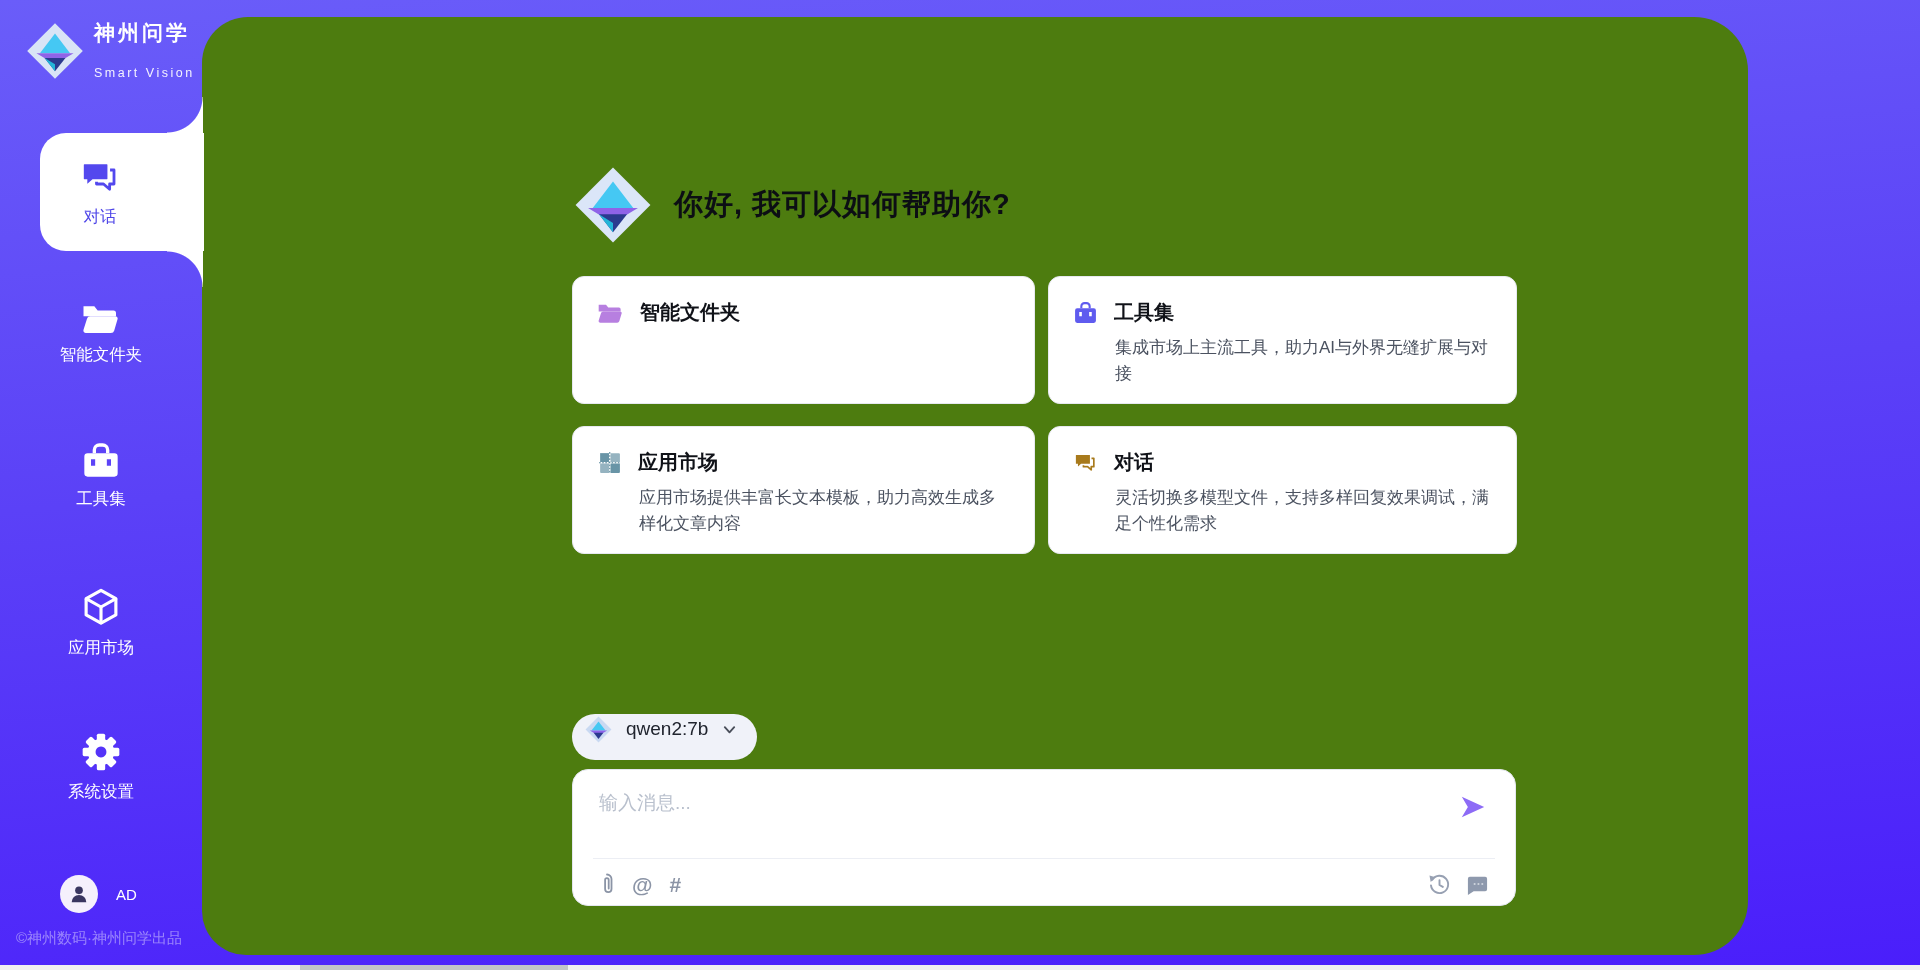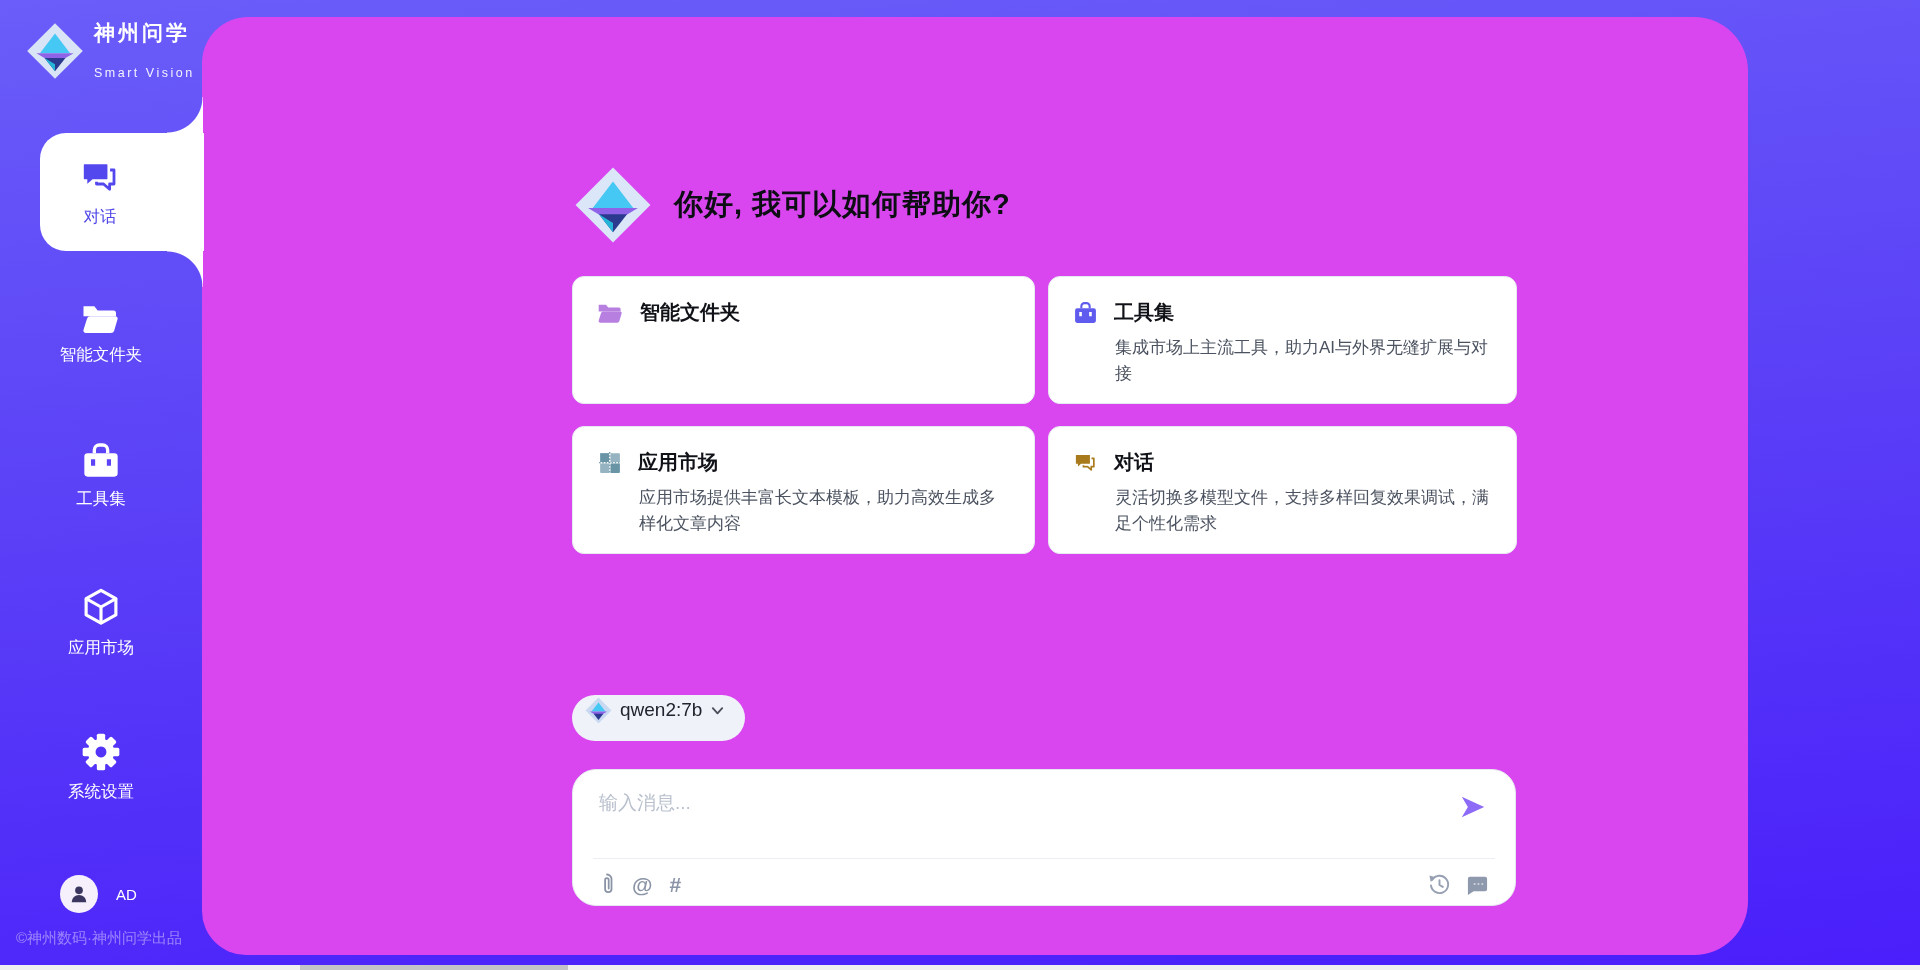--- a/index.html
+++ b/index.html
@@ -35,49 +35,49 @@
   .nav-label { font-size:16.5px; font-weight:500; }
 
   .user-row { position:absolute; left:60px; top:875px; display:flex; align-items:center; gap:18px; z-index:2; cursor:pointer; }
   .avatar { width:38px; height:38px; border-radius:50%; background:#f5f0fc; display:flex; align-items:center; justify-content:center; }
   .user-name { color:#fff; font-size:15px; }
   .copyright { position:absolute; left:16px; top:929px; color:rgba(255,255,255,.42); font-size:15px; z-index:2; }
 
   
   .panel {
     position:absolute; left:202px; top:17px; width:1546px; height:938px;
-    background:#d946ef; border-radius:46px 54px 54px 44px; z-index:1;
+    background:#4d7c0f; border-radius:46px 54px 54px 44px; z-index:1;
   }
   .hero { position:absolute; left:372px; top:149px; display:flex; align-items:center; gap:22px; }
   .hero-gem { width:78px; height:78px; }
   .hero-title { font-size:29px; font-weight:700; color:#0c0e14; letter-spacing:1px; }
 
   .cards {
     position:absolute; left:370px; top:259px; width:946px;
     display:grid; grid-template-columns:463px 469px; column-gap:13px; row-gap:22px;
   }
   .card {
     height:128px; background:#fff; border:1px solid #e7e9f0; border-radius:12px;
     padding:22px 24px; cursor:pointer;
   }
   .card-head { display:flex; align-items:center; gap:16px; }
   .card-title { font-size:20px; font-weight:700; color:#101218; }
   .card-desc { margin:9px 0 0 42px; font-size:17px; color:#4b5260; line-height:1.5; }
 
   .model-pill {
-    position:absolute; left:370px; top:678px; height:46px; border-radius:23px;
-    background:#f0f2f9; display:inline-flex; align-items:center; gap:8px;
+    position:absolute; left:370px; top:697px; height:46px; border-radius:23px;
+    background:#f0f2f9; display:inline-flex; align-items:center; gap:14px;
     padding:0 20px 16px 13px; cursor:pointer;
   }
   .model-pill .gem { width:27px; height:27px; }
   .model-name { font-size:19px; color:#20242e; }
 
   .composer {
     position:absolute; left:370px; top:752px; width:944px; height:137px;
-    border:1px solid #e4e7ef; border-radius:24px; background:#fff;
+    border:1px solid #e4e7ef; border-radius:16px; background:#fff;
   }
   .composer textarea {
     position:absolute; left:26px; top:20px; width:1080px; height:58px;
     border:none; outline:none; resize:none; font-family:inherit;
     font-size:19px; color:#333; background:transparent;
   }
   .composer textarea::placeholder { color:#b9c0cd; }
   .send-btn { position:absolute; right:28px; top:24px; cursor:pointer; }
   .composer-divider { position:absolute; left:20px; right:20px; top:88px; border-top:1px solid #eceef4; }
   .composer-tools {

